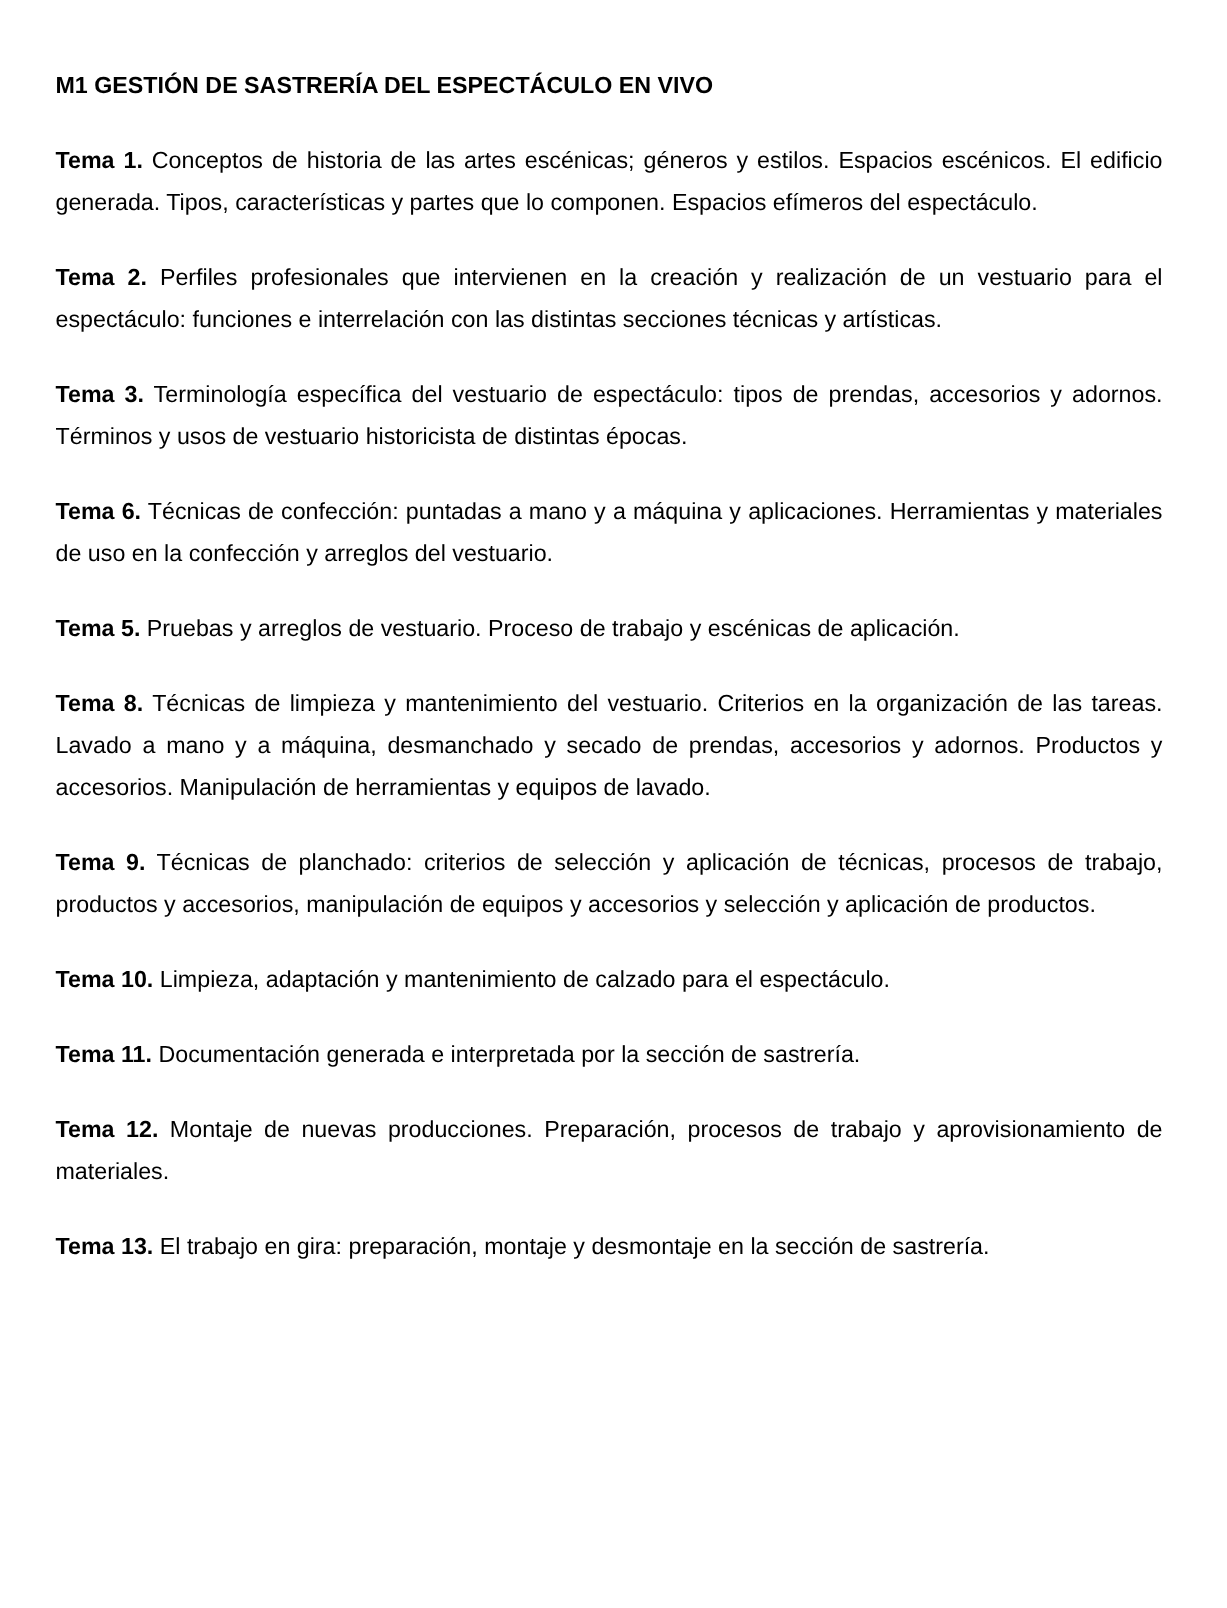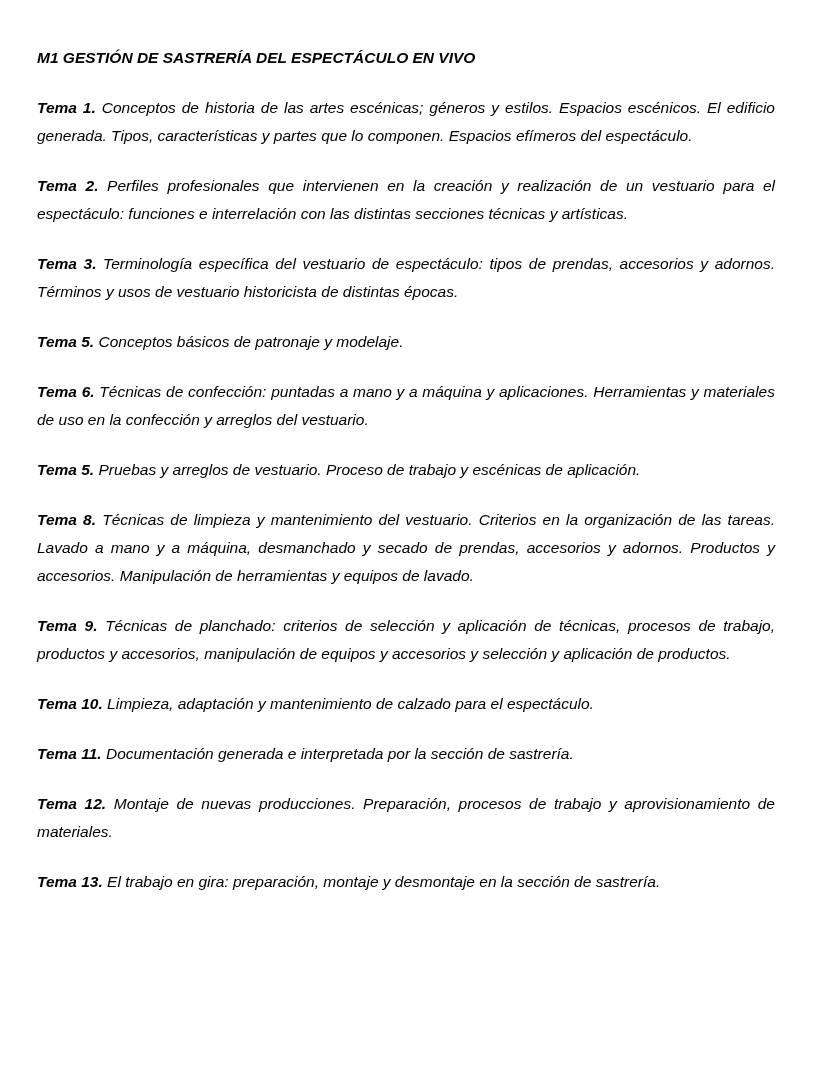--- a/index.html
+++ b/index.html
@@ -14,21 +14,20 @@
     font-family: "Liberation Sans", sans-serif;
     overflow: hidden;
   }
   .page {
     box-sizing: border-box;
     width: 818px;
     height: 1072px;
     padding: 44px 43px 44px 37px;
     font-size: 15.5px;
     line-height: 28px;
-    font-style: italic;
   }
   .doc-title {
     font-weight: bold;
     margin: 0 0 22px 0;
     text-align: left;
   }
   .tema {
     margin: 0 0 22px 0;
     text-align: justify;
   }
@@ -46,21 +45,20 @@
 
   <p class="doc-title">M1 GESTIÓN DE SASTRERÍA DEL ESPECTÁCULO EN VIVO</p>
 
   <p class="tema"><span class="tema-label">Tema 1.</span><span> Conceptos de historia de las artes escénicas; géneros y estilos. Espacios escénicos. El edificio generada. Tipos, características y partes que lo componen. Espacios efímeros del espectáculo.</span></p>
 
   <p class="tema"><span class="tema-label">Tema 2.</span><span> Perfiles profesionales que intervienen en la creación y realización de un vestuario para el espectáculo: funciones e interrelación con las distintas secciones técnicas y artísticas.</span></p>
 
   <p class="tema"><span class="tema-label">Tema 3.</span><span> Terminología específica del vestuario de espectáculo: tipos de prendas, accesorios y adornos. Términos y usos de vestuario historicista de distintas épocas.</span></p>
 
 
-  <p class="tema"><span class="tema-label">Tema 5.</span><span> Conceptos básicos de patronaje y modelaje.</span></p>
 
   <p class="tema"><span class="tema-label">Tema 6.</span><span> Técnicas de confección: puntadas a mano y a máquina y aplicaciones. Herramientas y materiales de uso en la confección y arreglos del vestuario.</span></p>
 
   <p class="tema"><span class="tema-label">Tema 5.</span><span> Pruebas y arreglos de vestuario. Proceso de trabajo y escénicas de aplicación.</span></p>
 
   <p class="tema"><span class="tema-label">Tema 8.</span><span> Técnicas de limpieza y mantenimiento del vestuario. Criterios en la organización de las tareas. Lavado a mano y a máquina, desmanchado y secado de prendas, accesorios y adornos. Productos y accesorios. Manipulación de herramientas y equipos de lavado.</span></p>
 
   <p class="tema"><span class="tema-label">Tema 9.</span><span> Técnicas de planchado: criterios de selección y aplicación de técnicas, procesos de trabajo, productos y accesorios, manipulación de equipos y accesorios y selección y aplicación de productos.</span></p>
 
   <p class="tema"><span class="tema-label">Tema 10.</span><span> Limpieza, adaptación y mantenimiento de calzado para el espectáculo.</span></p>

